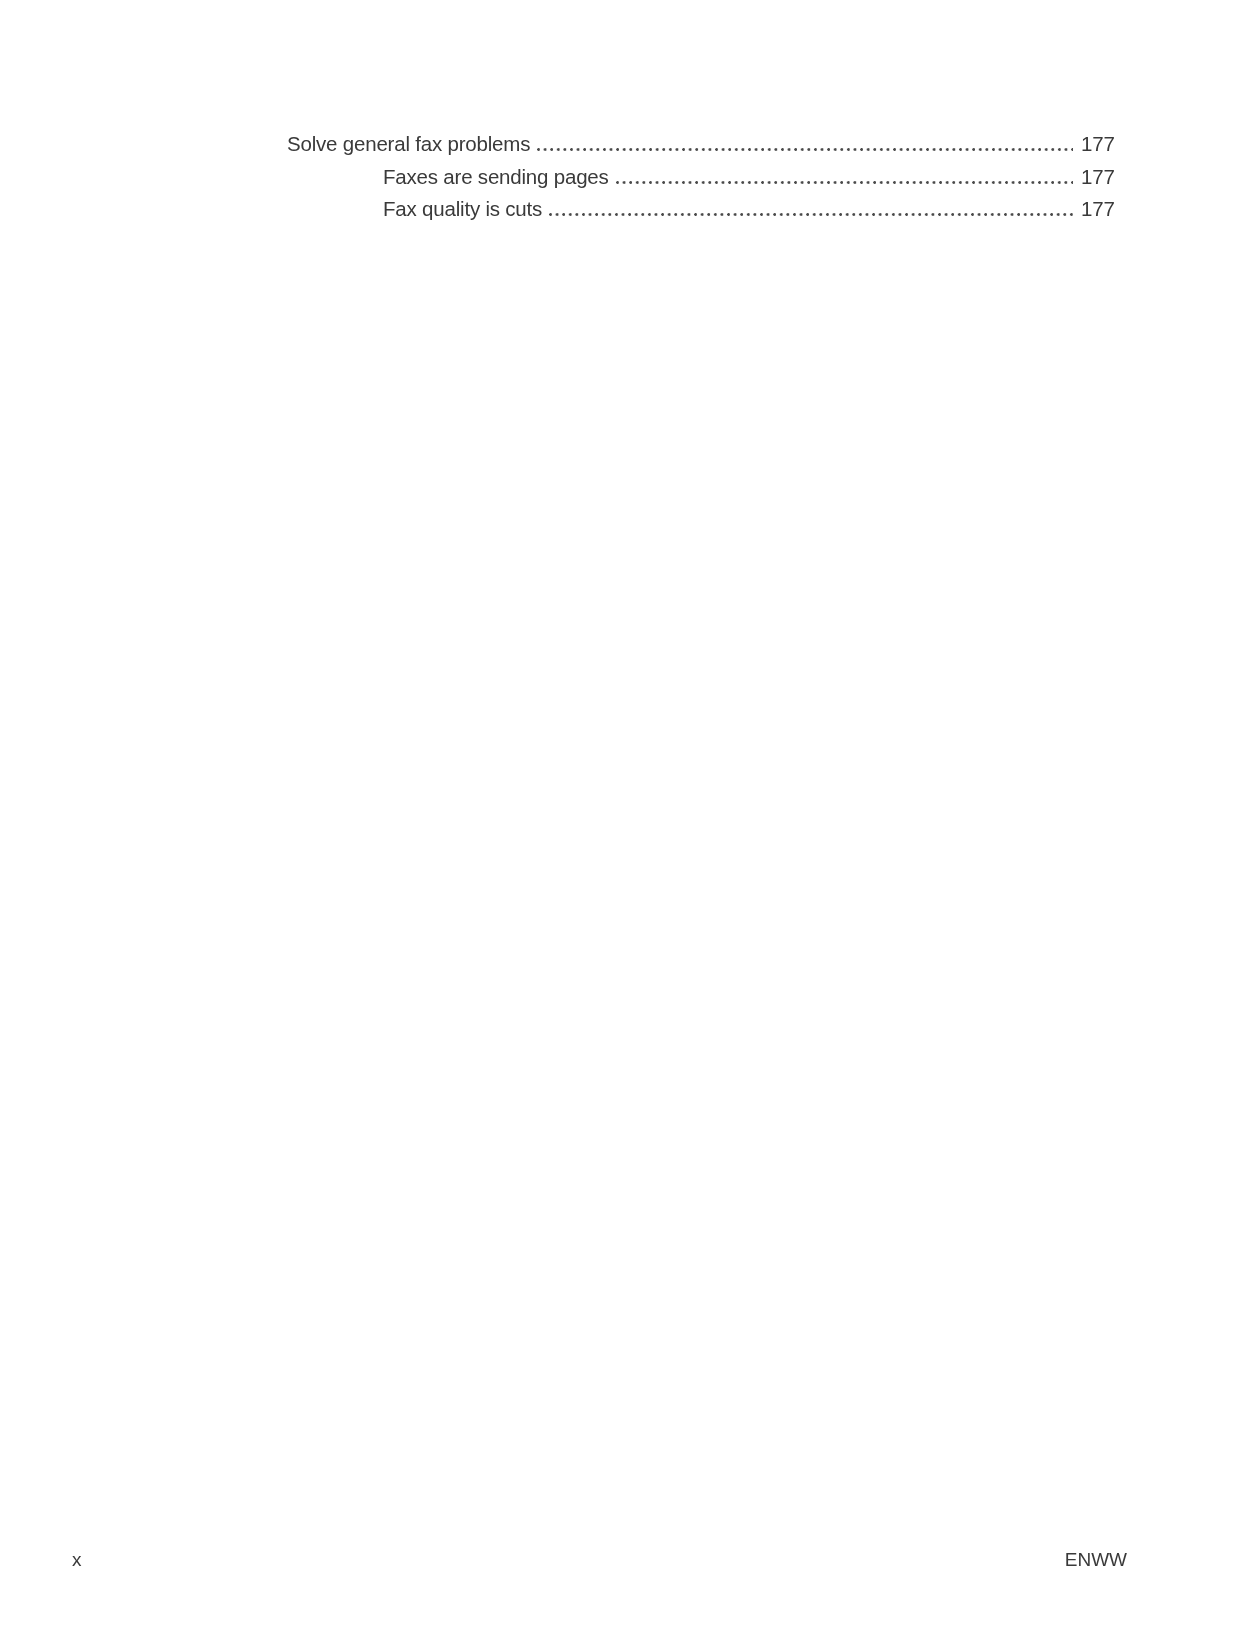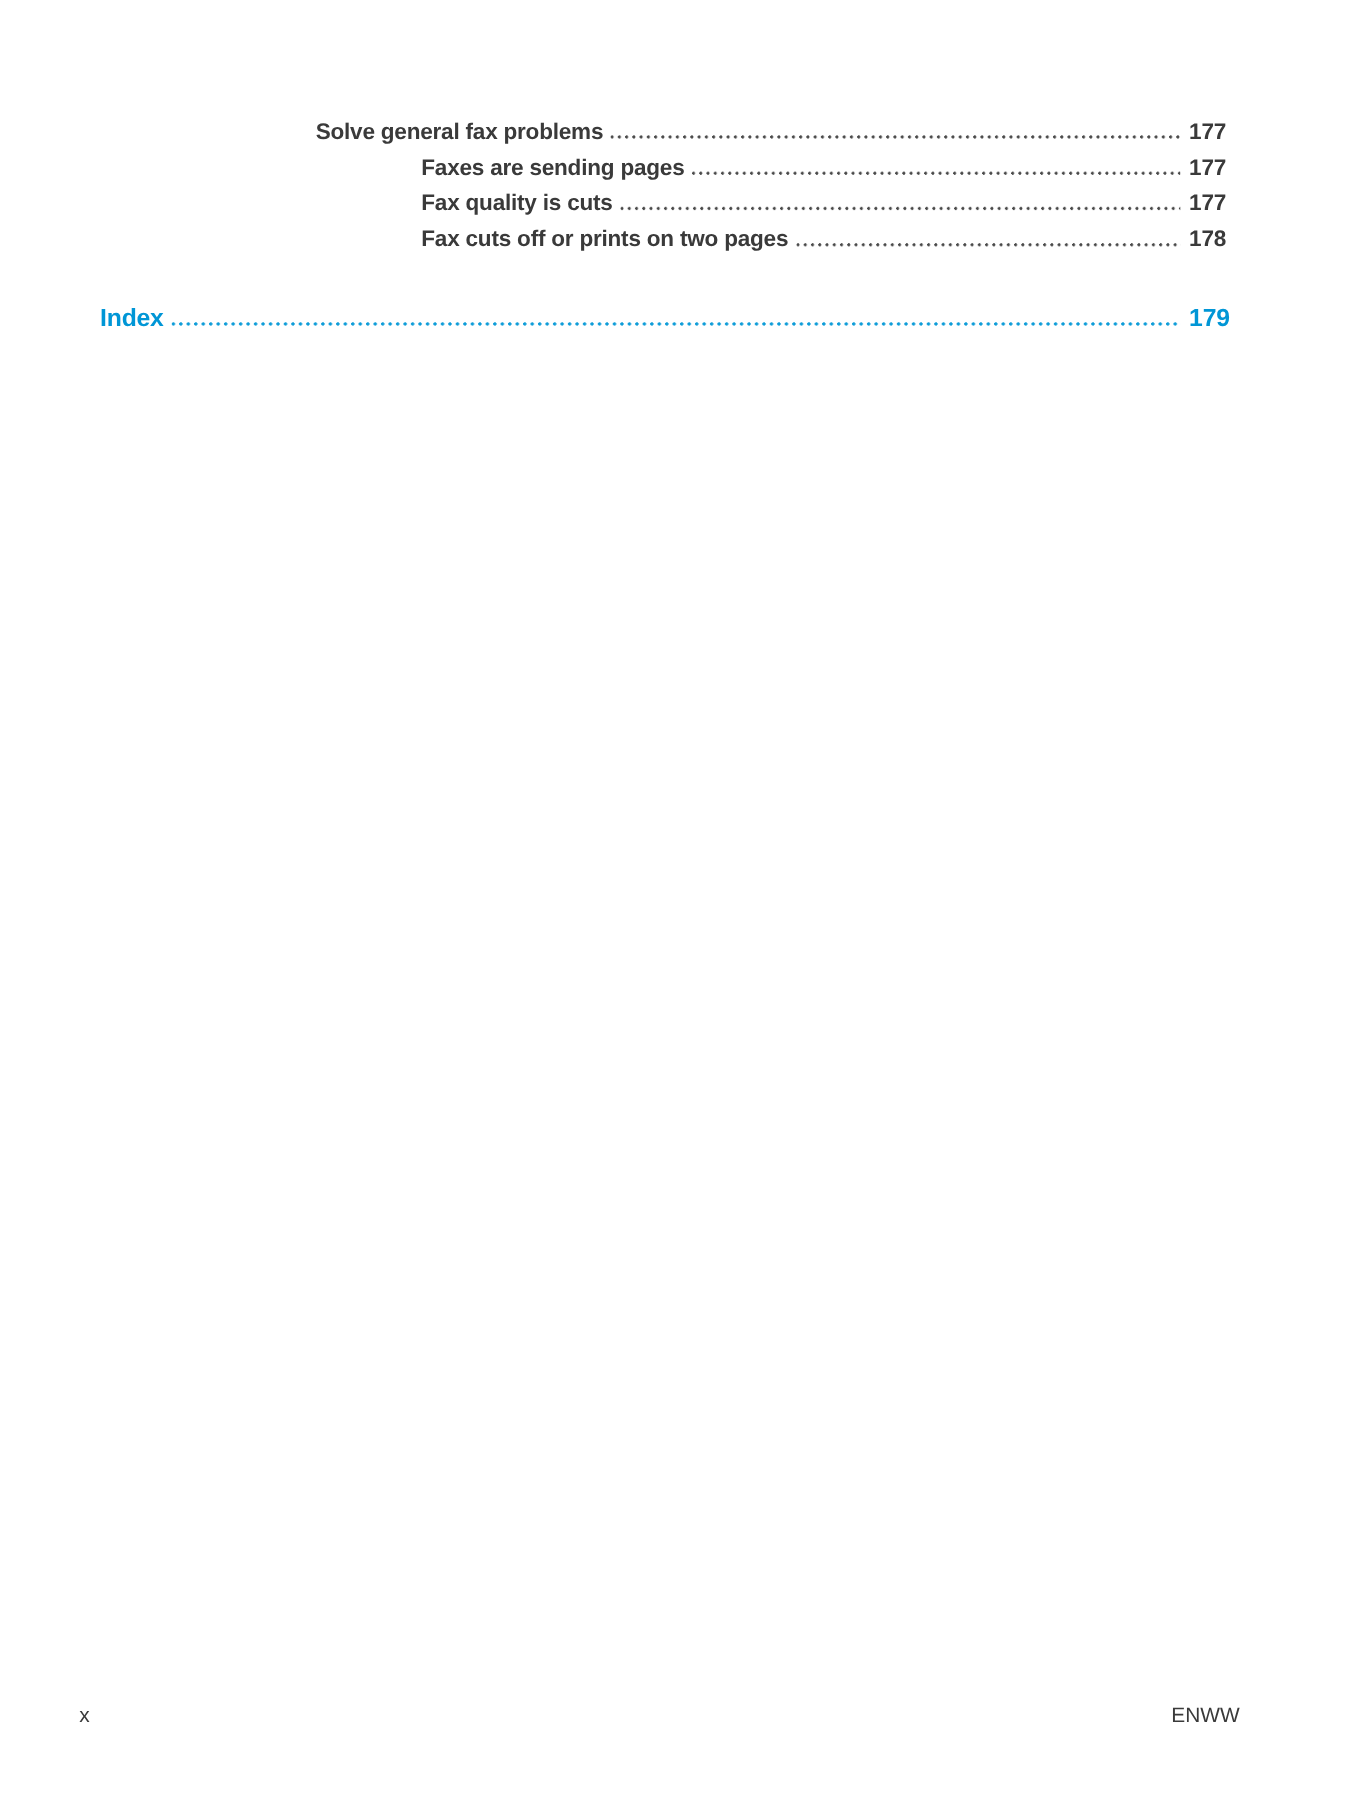--- a/index.html
+++ b/index.html
@@ -9,23 +9,22 @@
     width: 1239px;
     height: 1650px;
     background: #ffffff;
     font-family: "Liberation Sans", sans-serif;
     color: #3a3a3a;
     overflow: hidden;
   }
   .toc {
     position: absolute;
     left: 91px;
-    top: 108px;
+    top: 132px;
     width: 1032px;
-    font-weight: bold;
   }
   .toc-row {
     display: flex;
     align-items: baseline;
     height: 32.5px;
     font-size: 20.5px;
     letter-spacing: -0.2px;
     color: #3a3a3a;
     white-space: nowrap;
   }
@@ -89,31 +88,21 @@
       <span class="leader"></span>
       <span class="toc-page">177</span>
     </div>
 
     <div class="toc-row lvl2">
       <span class="toc-label">Fax quality is cuts</span>
       <span class="leader"></span>
       <span class="toc-page">177</span>
     </div>
 
-    <div class="toc-row lvl2">
-      <span class="toc-label">Fax cuts off or prints on two pages</span>
-      <span class="leader"></span>
-      <span class="toc-page">178</span>
-    </div>
 
-    <div class="toc-row index-row">
-      <span class="toc-label">Index</span>
-      <span class="leader"></span>
-      <span class="toc-page">179</span>
-    </div>
 
   </div>
 
   <div class="footer">
     <span>x</span>
     <span>ENWW</span>
   </div>
 
 </div>
 

